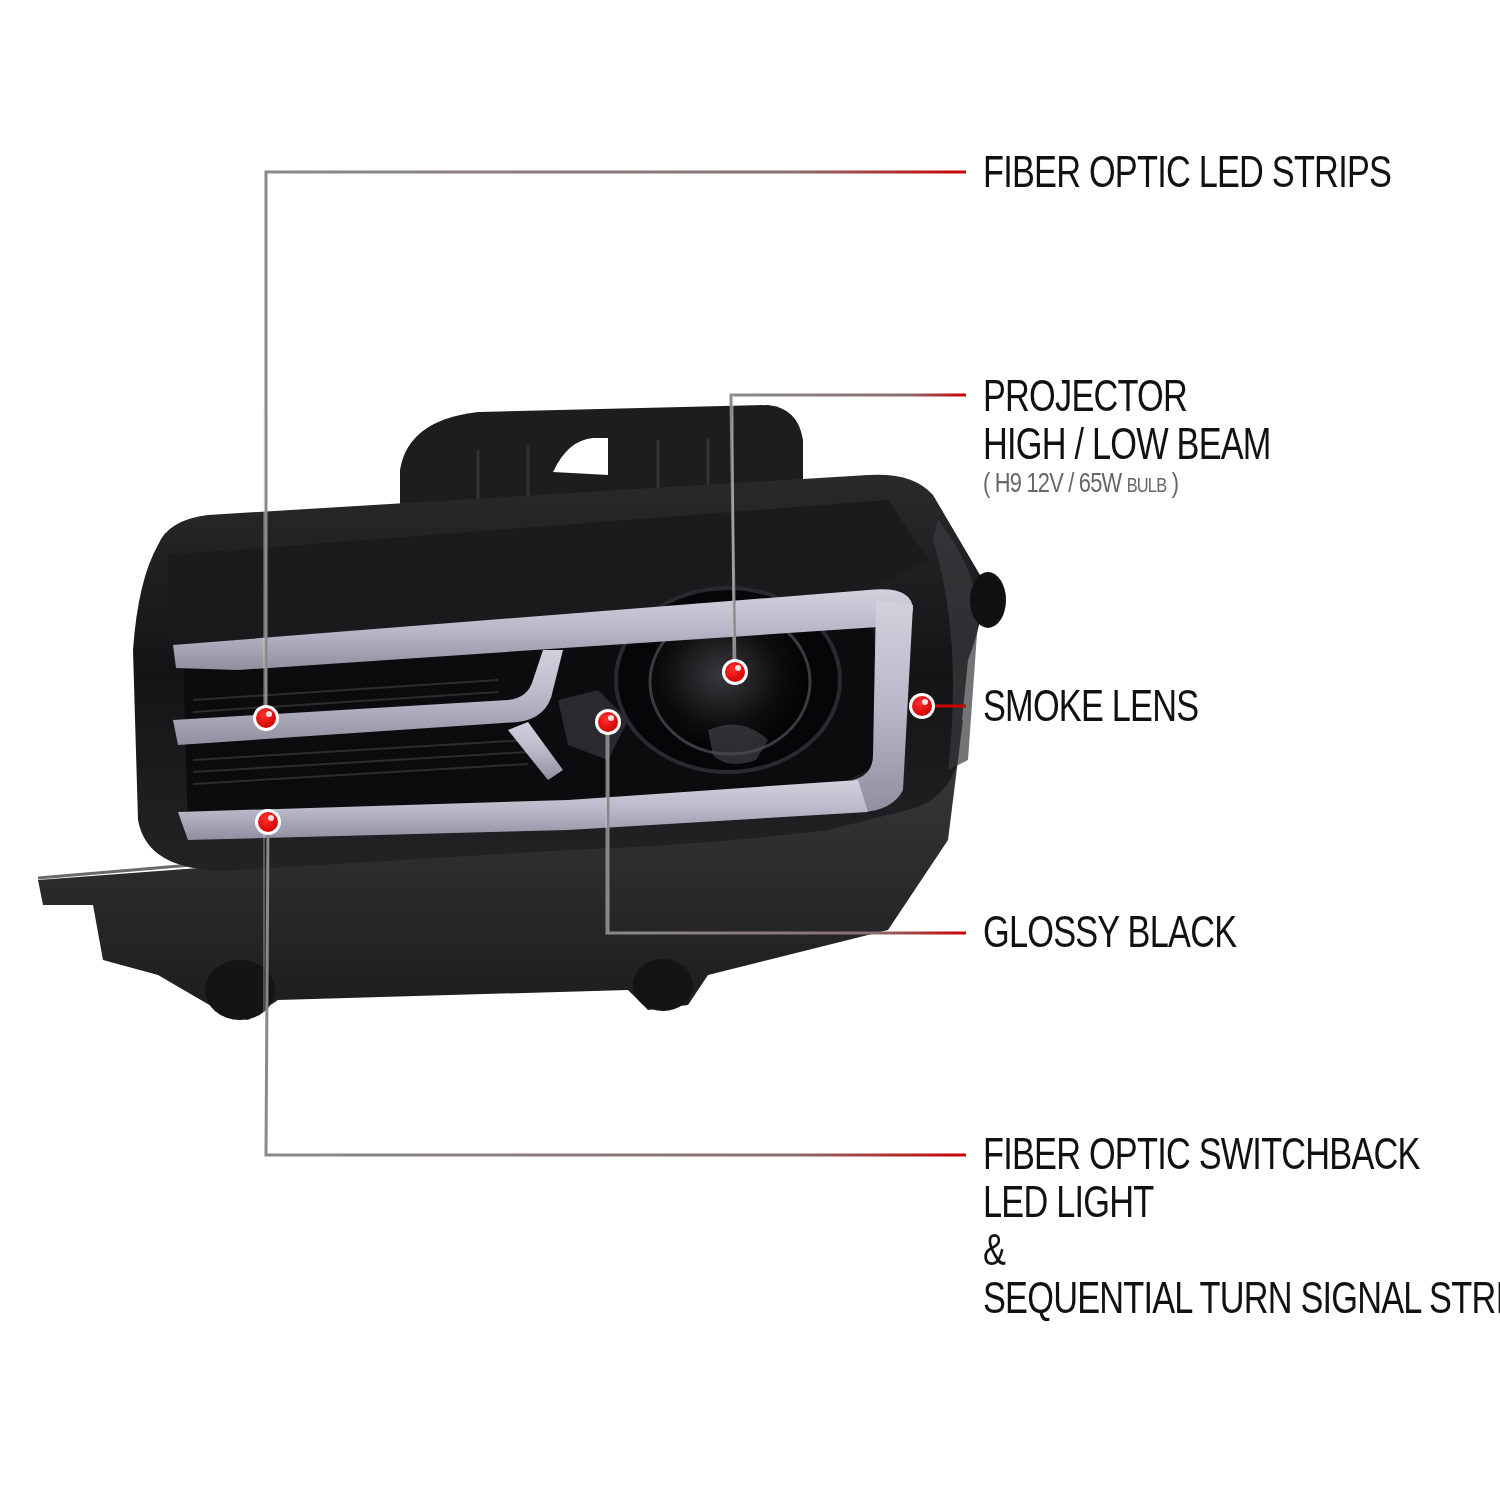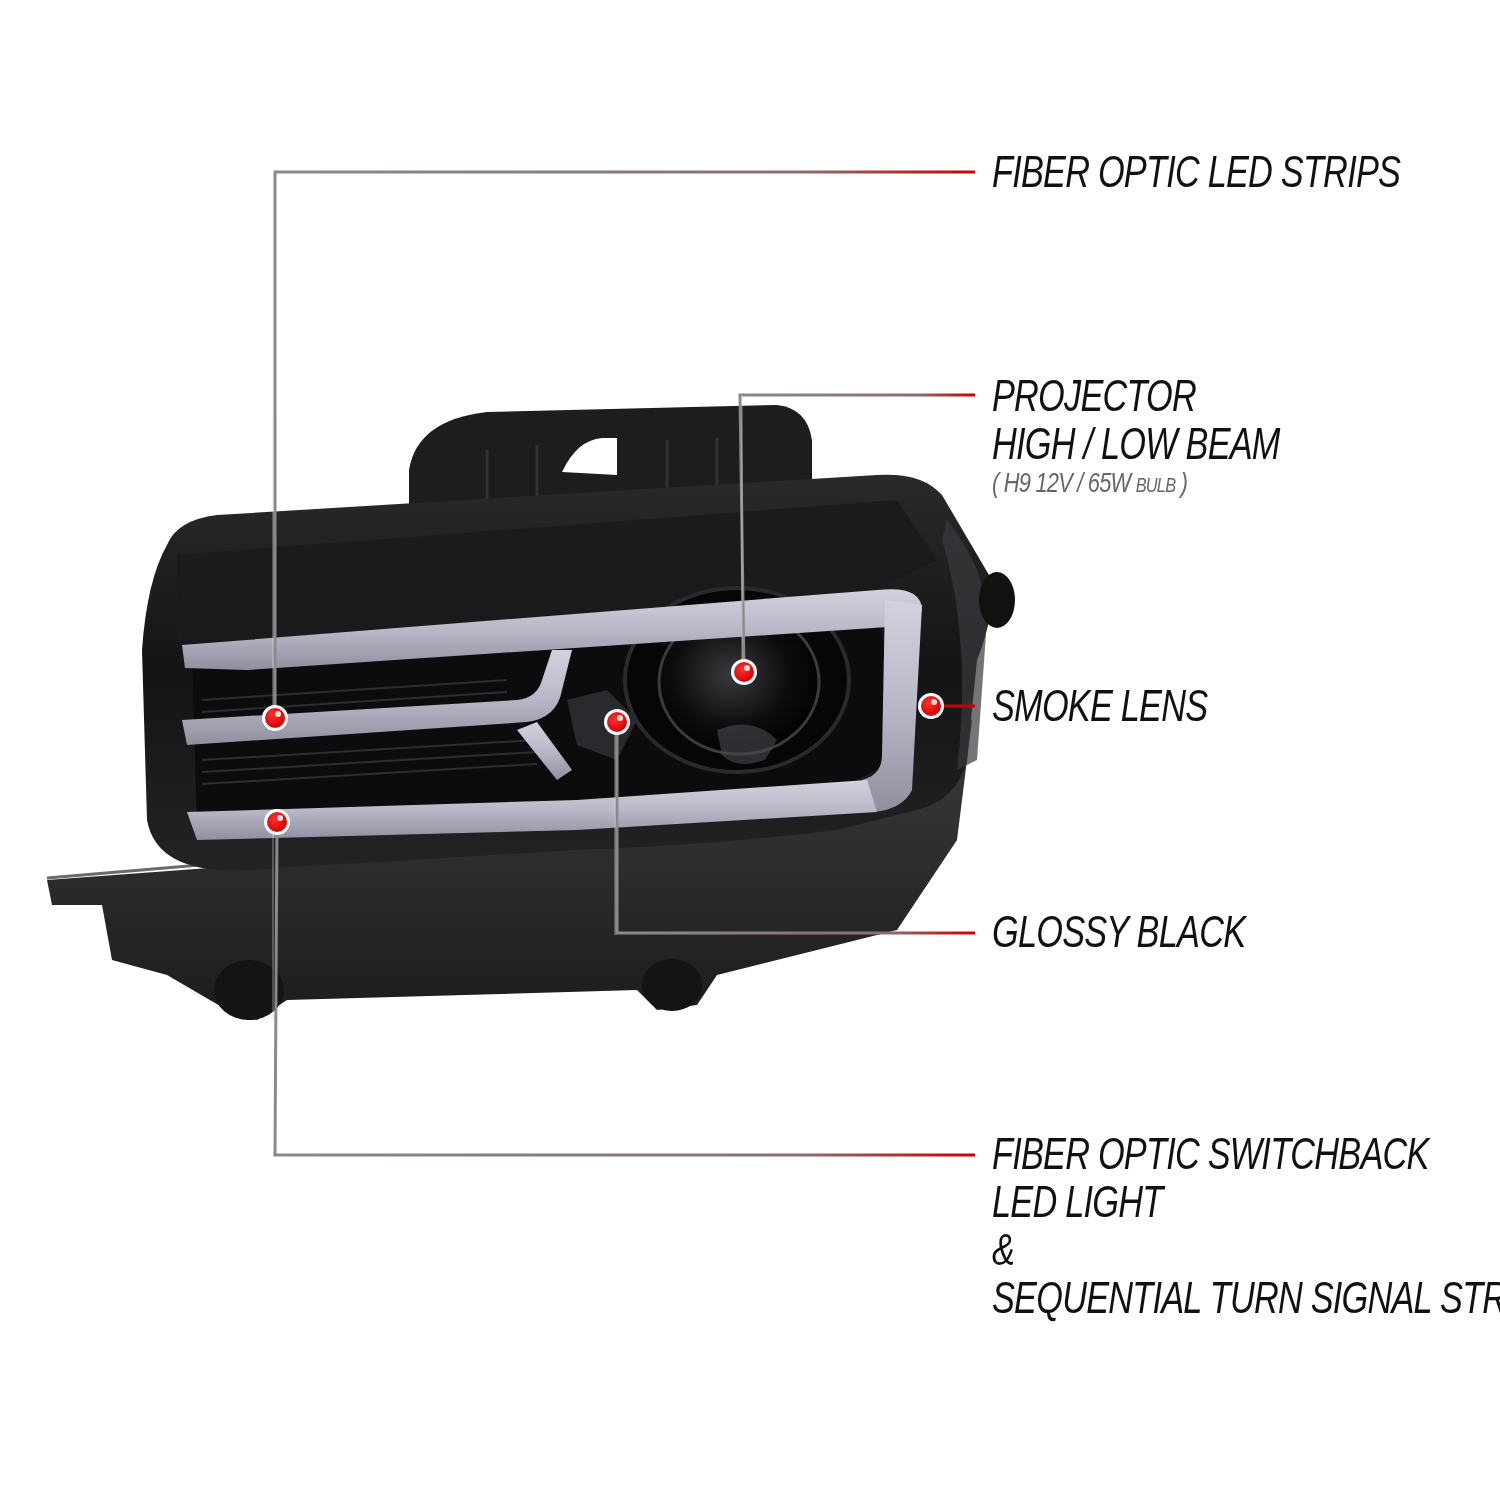--- a/index.html
+++ b/index.html
@@ -1,18 +1,18 @@
 <!DOCTYPE html>
 <html><head>
   <meta charset="utf-8">
   <style>
     html, body { margin: 0; padding: 0; background: #ffffff; }
     body { width: 1500px; height: 1500px; position: relative; overflow: hidden;
            font-family: "Liberation Sans", "DejaVu Sans", sans-serif; }
-    #stage { position: absolute; left: 17px; top: 0; width: 1356px; height: 1500px; font-style: italic; }
+    #stage { position: absolute; left: 8px; top: 0; width: 1356px; height: 1500px; }
     .product-svg { position: absolute; left: 0; top: 0; width: 1500px; height: 1500px; }
     .label { position: absolute; left: 975px; color: #111111;
              font-family: "Liberation Sans Narrow", "Liberation Sans", "DejaVu Sans Condensed", sans-serif;
              font-weight: normal; letter-spacing: -1px; transform-origin: left top;
              transform: scaleX(0.78); white-space: nowrap; }
     .label .line { display: block; font-size: 44px; line-height: 48px; }
     .label .sub { display: block; font-size: 28px; line-height: 30px; color: #666666; }
     .label .sub .small { font-size: 21px; }
     #label-1 { top: 148px; }
     #label-2 { top: 372px; }

